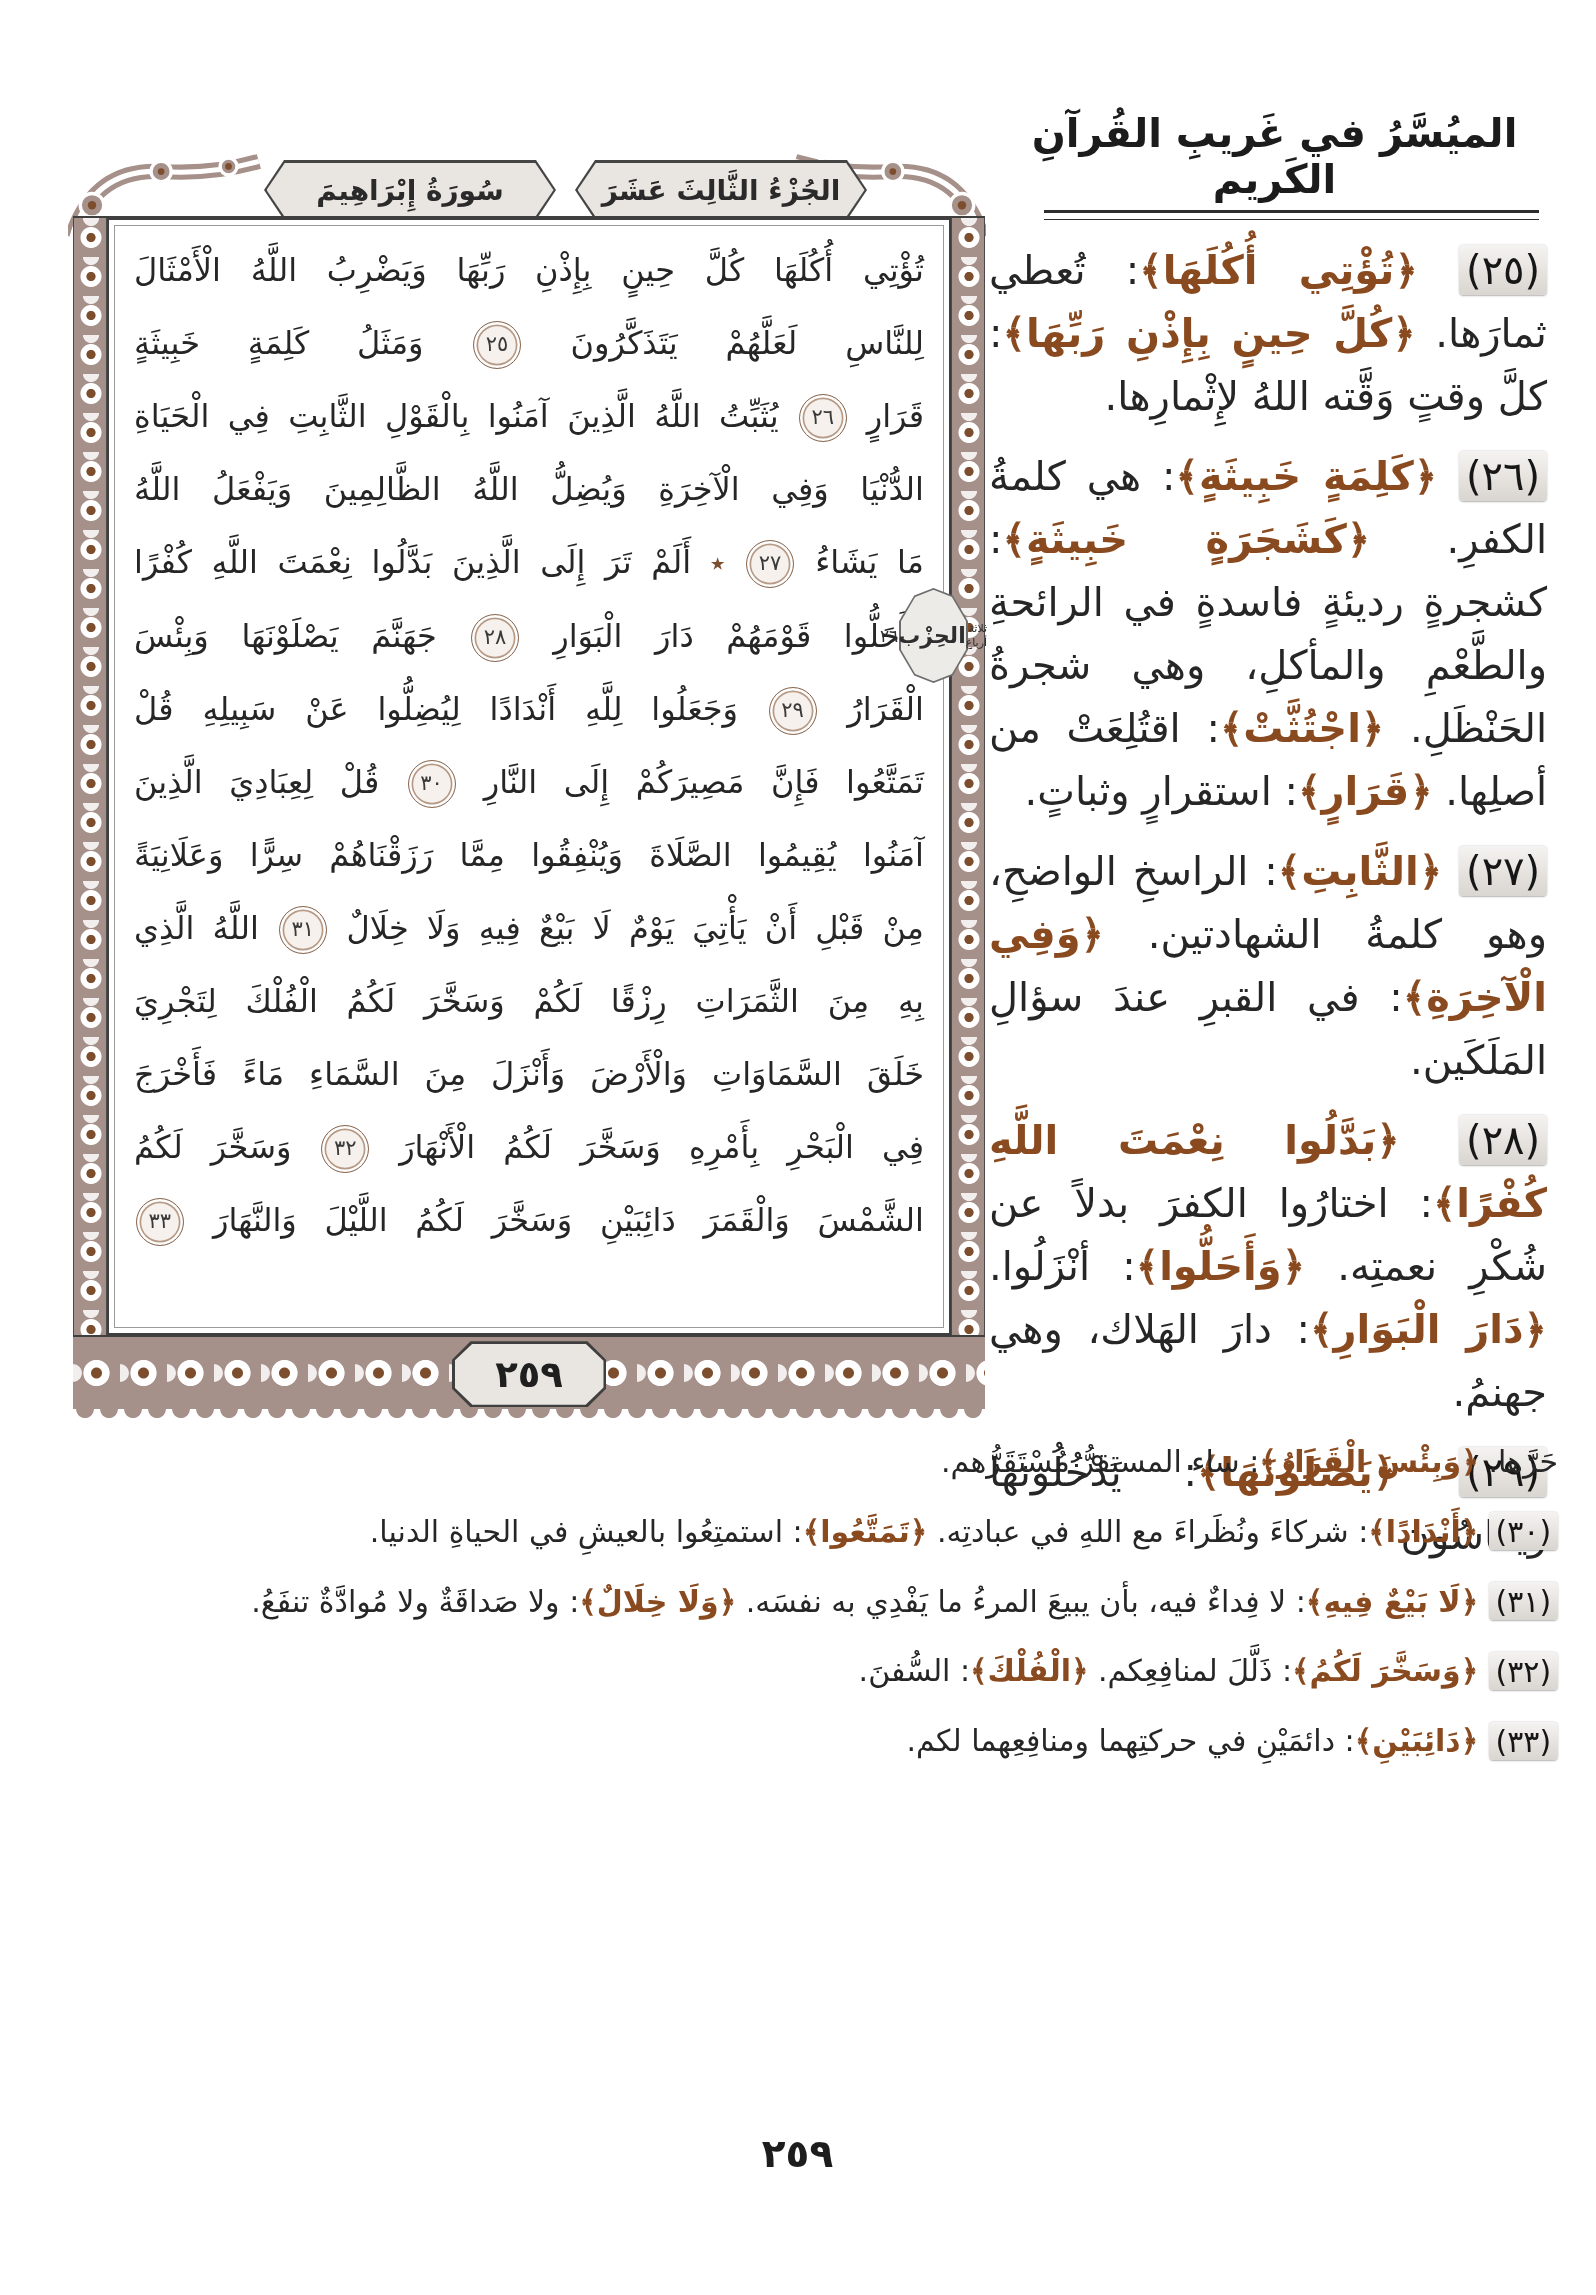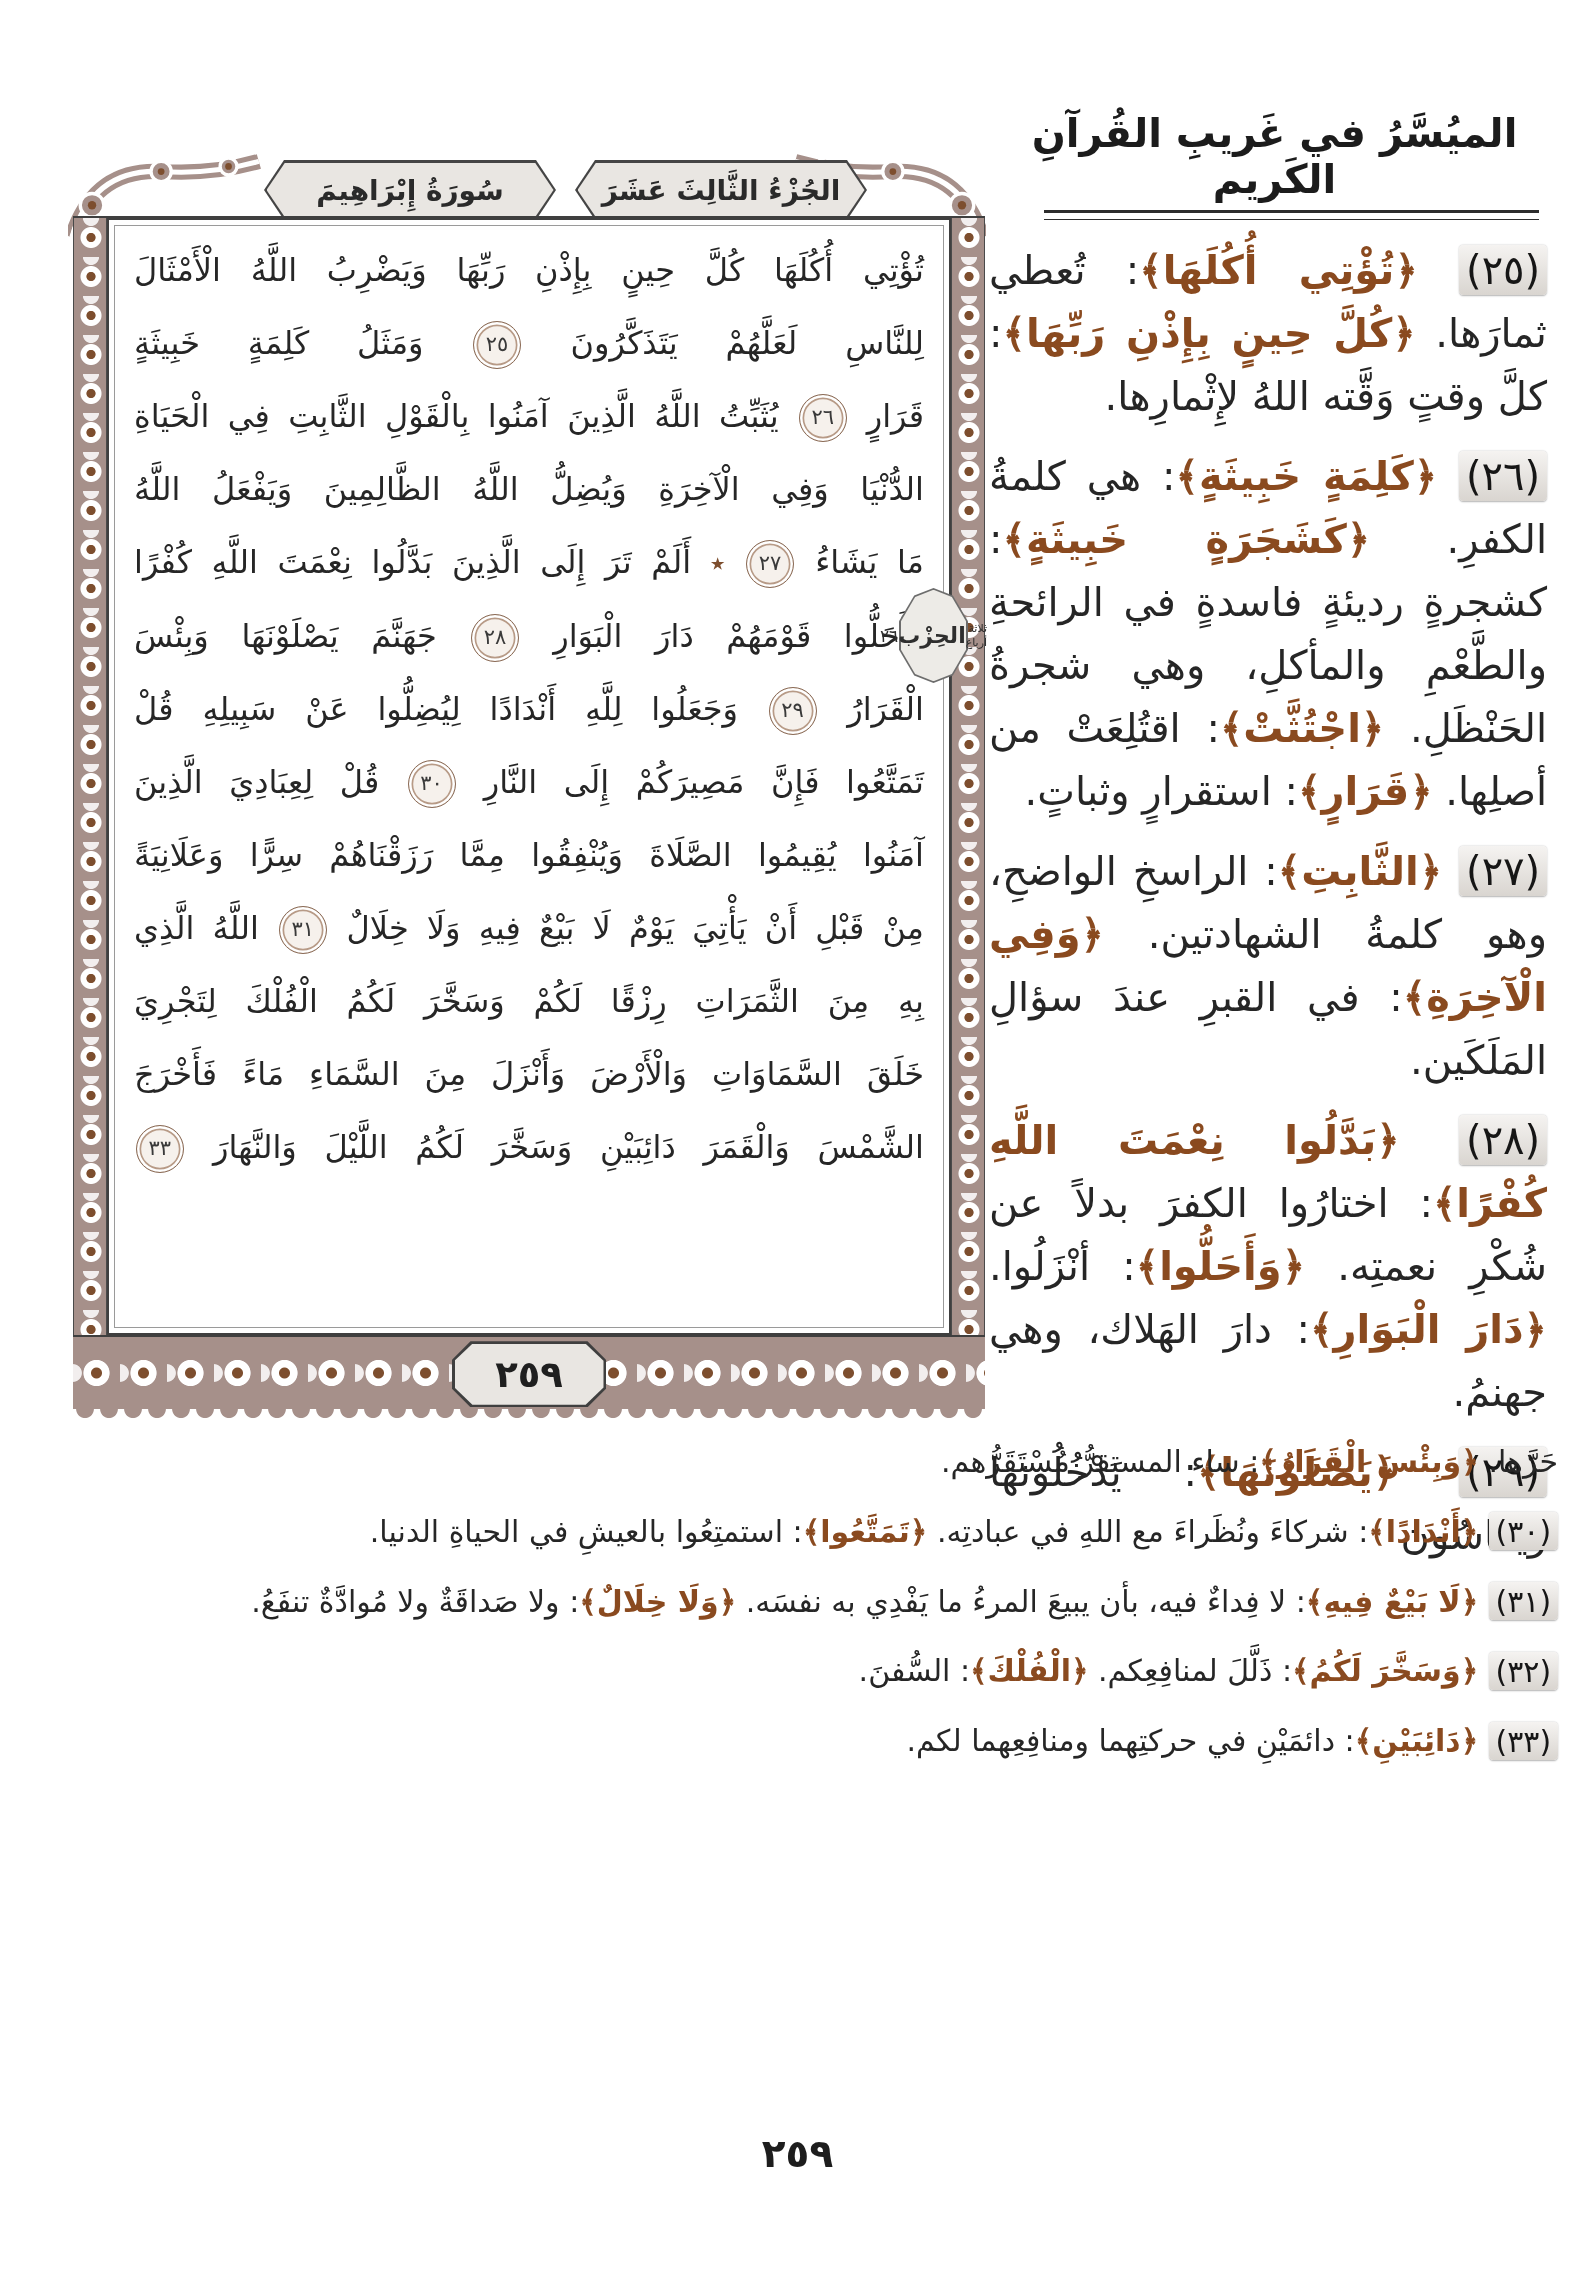--- a/index.html
+++ b/index.html
@@ -59,21 +59,21 @@
     font-size:32px;line-height:73px;color:#101010;
   }
   .quran-line{
     display:block;text-align:justify;text-align-last:justify;white-space:normal;
   }
   .verse-badge{
     display:inline-flex;align-items:center;justify-content:center;
     width:46px;height:46px;border-radius:50%;vertical-align:middle;
     background:#f6f1ec;border:1.7px solid #8a6a55;
     box-shadow:inset 0 0 0 2.5px #ffffff, inset 0 0 0 4.2px #b79a86;
-    font-size:21px;color:#3a3a3a;line-height:1;margin:0 1.7px;font-family:Liberation Serif, serif;
+    font-size:21px;color:#3a3a3a;line-height:1;margin:0 1.7px;
   }
   .seg-star{color:#7d4e2e;font-size:29px;}
   
   .bottom-band{
     position:absolute;left:0;right:0;top:1180px;height:74px;
     border-top:2.5px solid #3f3f3f;box-sizing:border-box;
     background-color:#a6908a;
     background-image:
       radial-gradient(circle at 50% 50%, #7d4e2e 5px, rgba(125,78,46,0) 6px),
       radial-gradient(circle at 50% 50%, #ffffff 12.7px, rgba(255,255,255,0) 13.5px),
@@ -180,20 +180,21 @@
             <div class="quran-line"><span class="seg-t">قَرَارٍ </span><span class="verse-badge">٢٦</span><span class="seg-t"> يُثَبِّتُ اللَّهُ الَّذِينَ آمَنُوا بِالْقَوْلِ الثَّابِتِ فِي الْحَيَاةِ</span></div>
             <div class="quran-line"><span class="seg-t">الدُّنْيَا وَفِي الْآخِرَةِ وَيُضِلُّ اللَّهُ الظَّالِمِينَ وَيَفْعَلُ اللَّهُ</span></div>
             <div class="quran-line"><span class="seg-t">مَا يَشَاءُ </span><span class="verse-badge">٢٧</span><span class="seg-star"> ٭ </span><span class="seg-t">أَلَمْ تَرَ إِلَى الَّذِينَ بَدَّلُوا نِعْمَتَ اللَّهِ كُفْرًا</span></div>
             <div class="quran-line"><span class="seg-t">وَأَحَلُّوا قَوْمَهُمْ دَارَ الْبَوَارِ </span><span class="verse-badge">٢٨</span><span class="seg-t"> جَهَنَّمَ يَصْلَوْنَهَا وَبِئْسَ</span></div>
             <div class="quran-line"><span class="seg-t">الْقَرَارُ </span><span class="verse-badge">٢٩</span><span class="seg-t"> وَجَعَلُوا لِلَّهِ أَنْدَادًا لِيُضِلُّوا عَنْ سَبِيلِهِ قُلْ</span></div>
             <div class="quran-line"><span class="seg-t">تَمَتَّعُوا فَإِنَّ مَصِيرَكُمْ إِلَى النَّارِ </span><span class="verse-badge">٣٠</span><span class="seg-t"> قُلْ لِعِبَادِيَ الَّذِينَ</span></div>
             <div class="quran-line"><span class="seg-t">آمَنُوا يُقِيمُوا الصَّلَاةَ وَيُنْفِقُوا مِمَّا رَزَقْنَاهُمْ سِرًّا وَعَلَانِيَةً</span></div>
             <div class="quran-line"><span class="seg-t">مِنْ قَبْلِ أَنْ يَأْتِيَ يَوْمٌ لَا بَيْعٌ فِيهِ وَلَا خِلَالٌ </span><span class="verse-badge">٣١</span><span class="seg-t"> اللَّهُ الَّذِي</span></div>
             <div class="quran-line"><span class="seg-t">بِهِ مِنَ الثَّمَرَاتِ رِزْقًا لَكُمْ وَسَخَّرَ لَكُمُ الْفُلْكَ لِتَجْرِيَ</span></div>
             <div class="quran-line"><span class="seg-t">خَلَقَ السَّمَاوَاتِ وَالْأَرْضَ وَأَنْزَلَ مِنَ السَّمَاءِ مَاءً فَأَخْرَجَ</span></div>
+            <div class="quran-line"><span class="seg-t">فِي الْبَحْرِ بِأَمْرِهِ وَسَخَّرَ لَكُمُ الْأَنْهَارَ </span><span class="verse-badge">٣٢</span><span class="seg-t"> وَسَخَّرَ لَكُمُ</span></div>
             <div class="quran-line"><span class="seg-t">الشَّمْسَ وَالْقَمَرَ دَائِبَيْنِ وَسَخَّرَ لَكُمُ اللَّيْلَ وَالنَّهَارَ </span><span class="verse-badge">٣٣</span></div>
           </div>
       </div>
     </div>
 
     <div class="hizb">
       <div class="hz-outer"></div>
       <div class="hz-inner"></div>
       <div class="hz-text">
         <span class="hz-top">ثلاثة أرباع</span>

